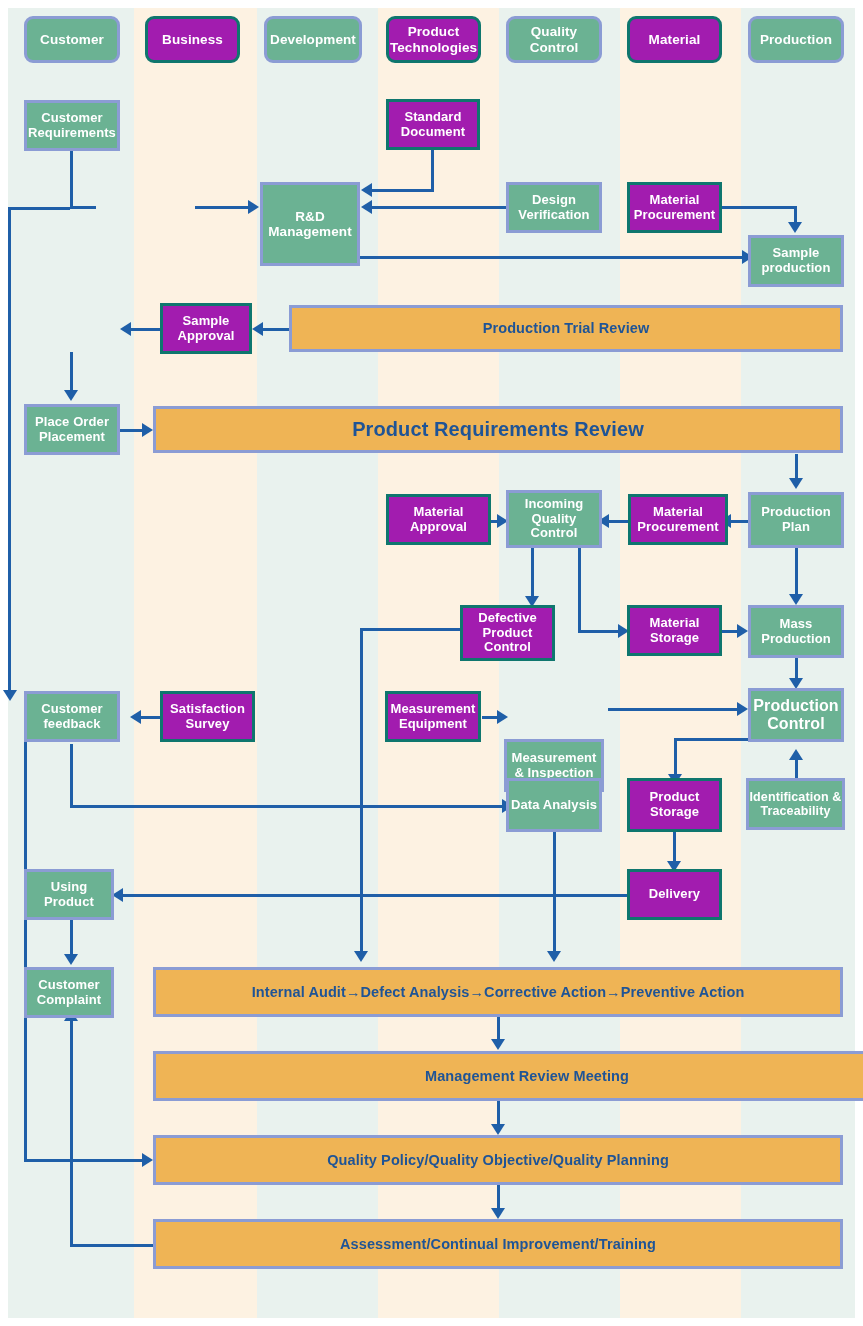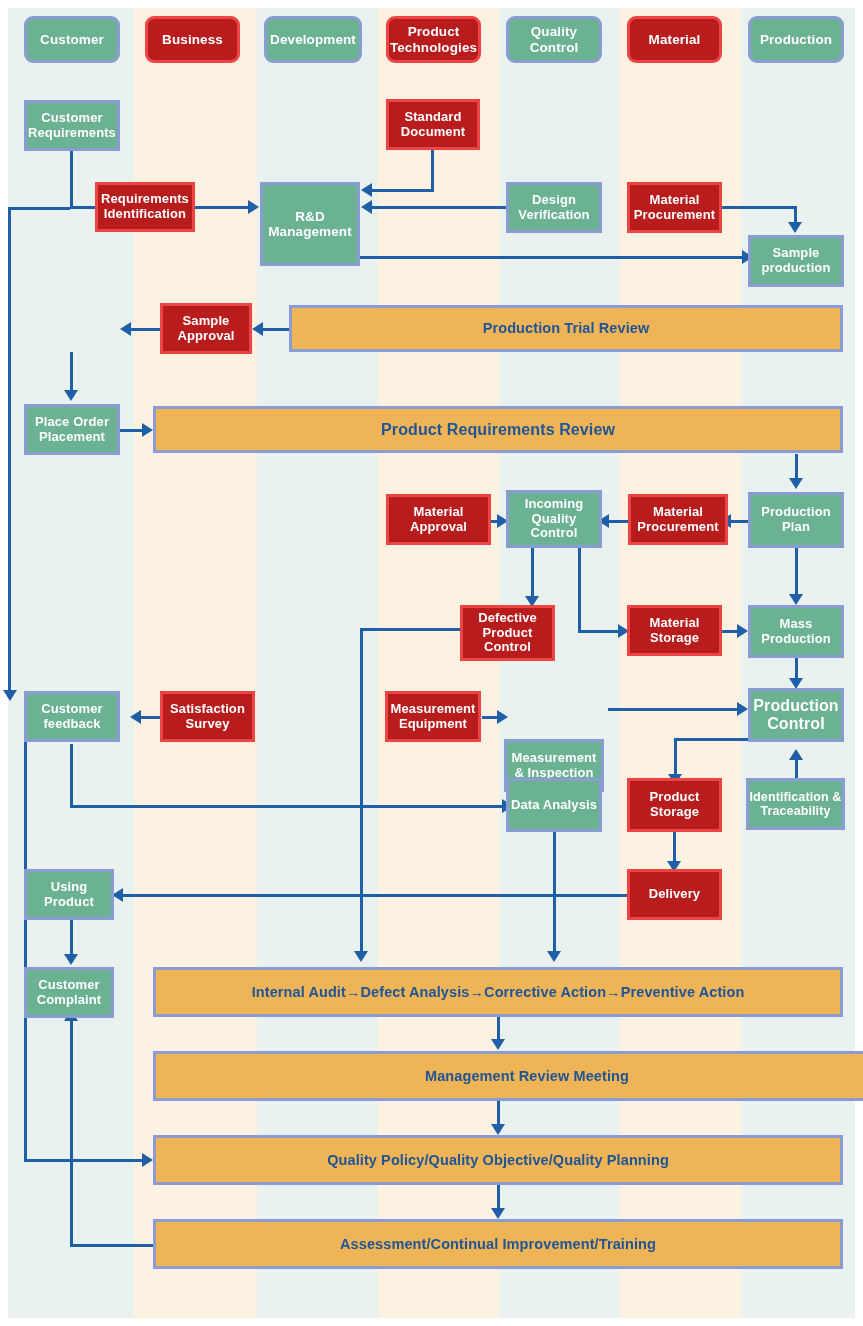--- a/index.html
+++ b/index.html
@@ -8,21 +8,21 @@
   .lane{position:absolute;top:8px;height:1310px;}
   .lane.g{background:#e9f2ee;}
   .lane.c{background:#fdf2e2;}
 
   .node{position:absolute;box-sizing:border-box;display:flex;align-items:center;
         justify-content:center;text-align:center;color:#ffffff;font-weight:bold;
         line-height:1.12;letter-spacing:.1px;}
   
   .gp{background:#6bb293;border:3px solid #8b9cd4;}
   
-  .bg{background:#b91c1c;border:3px solid #ef4444;}
+  .bg{background:#a21caf;border:3px solid #0f766e;}
   
   .bar{background:#efb455;border:3px solid #8b9cd4;color:#1f5496;font-weight:bold;}
   .hdr{border-radius:9px;font-size:13.5px;}
 
   .ln{position:absolute;background:#1f5fa8;}
   .hl{height:3px;}
   .vl{width:3px;}
   .ar{position:absolute;width:0;height:0;}
   .ar-r{border-top:7px solid transparent;border-bottom:7px solid transparent;border-left:11px solid #1f5fa8;}
   .ar-l{border-top:7px solid transparent;border-bottom:7px solid transparent;border-right:11px solid #1f5fa8;}
@@ -166,40 +166,39 @@
   <div class="ar ar-d" style="left:491px;top:1039px;"></div>
 
   <div class="ln vl" style="left:497px;top:1101px;height:25px;"></div>
   <div class="ar ar-d" style="left:491px;top:1124px;"></div>
 
   <div class="ln vl" style="left:497px;top:1185px;height:25px;"></div>
   <div class="ar ar-d" style="left:491px;top:1208px;"></div>
 
   <div class="node gp" style="left:24px;top:100px;width:96px;height:51px;font-size:13px;">Customer Requirements</div>
 
-  <div class="node bg" style="left:95px;top:182px;width:100px;height:50px;font-size:13px;">Requirements Identification</div>
 
   <div class="node bg" style="left:386px;top:99px;width:94px;height:51px;font-size:13px;">Standard Document</div>
 
   <div class="node gp" style="left:260px;top:182px;width:100px;height:84px;font-size:13.5px;">R&amp;D Management</div>
 
   <div class="node gp" style="left:506px;top:182px;width:96px;height:51px;font-size:13px;">Design Verification</div>
 
   <div class="node bg" style="left:627px;top:182px;width:95px;height:51px;font-size:13px;">Material Procurement</div>
 
   <div class="node gp" style="left:748px;top:235px;width:96px;height:52px;font-size:13px;">Sample production</div>
 
 
   <div class="node bg" style="left:160px;top:303px;width:92px;height:51px;font-size:13px;">Sample Approval</div>
 
   <div class="node bar" style="left:289px;top:305px;width:554px;height:47px;font-size:14.5px;">Production Trial Review</div>
 
   <div class="node gp" style="left:24px;top:404px;width:96px;height:51px;font-size:13px;">Place Order Placement</div>
 
-  <div class="node bar" style="left:153px;top:406px;width:690px;height:47px;font-size:16px;">Product Requirements Review</div>
+  <div class="node bar" style="left:153px;top:406px;width:690px;height:47px;font-size:20px;">Product Requirements Review</div>
 
   <div class="node bg" style="left:386px;top:494px;width:105px;height:51px;font-size:13px;">Material Approval</div>
 
   <div class="node gp" style="left:506px;top:490px;width:96px;height:58px;font-size:13px;">Incoming Quality Control</div>
 
   <div class="node bg" style="left:628px;top:494px;width:100px;height:51px;font-size:13px;">Material Procurement</div>
 
   <div class="node gp" style="left:748px;top:492px;width:96px;height:56px;font-size:13px;">Production Plan</div>
 
   <div class="node bg" style="left:460px;top:605px;width:95px;height:56px;font-size:13px;">Defective Product Control</div>

